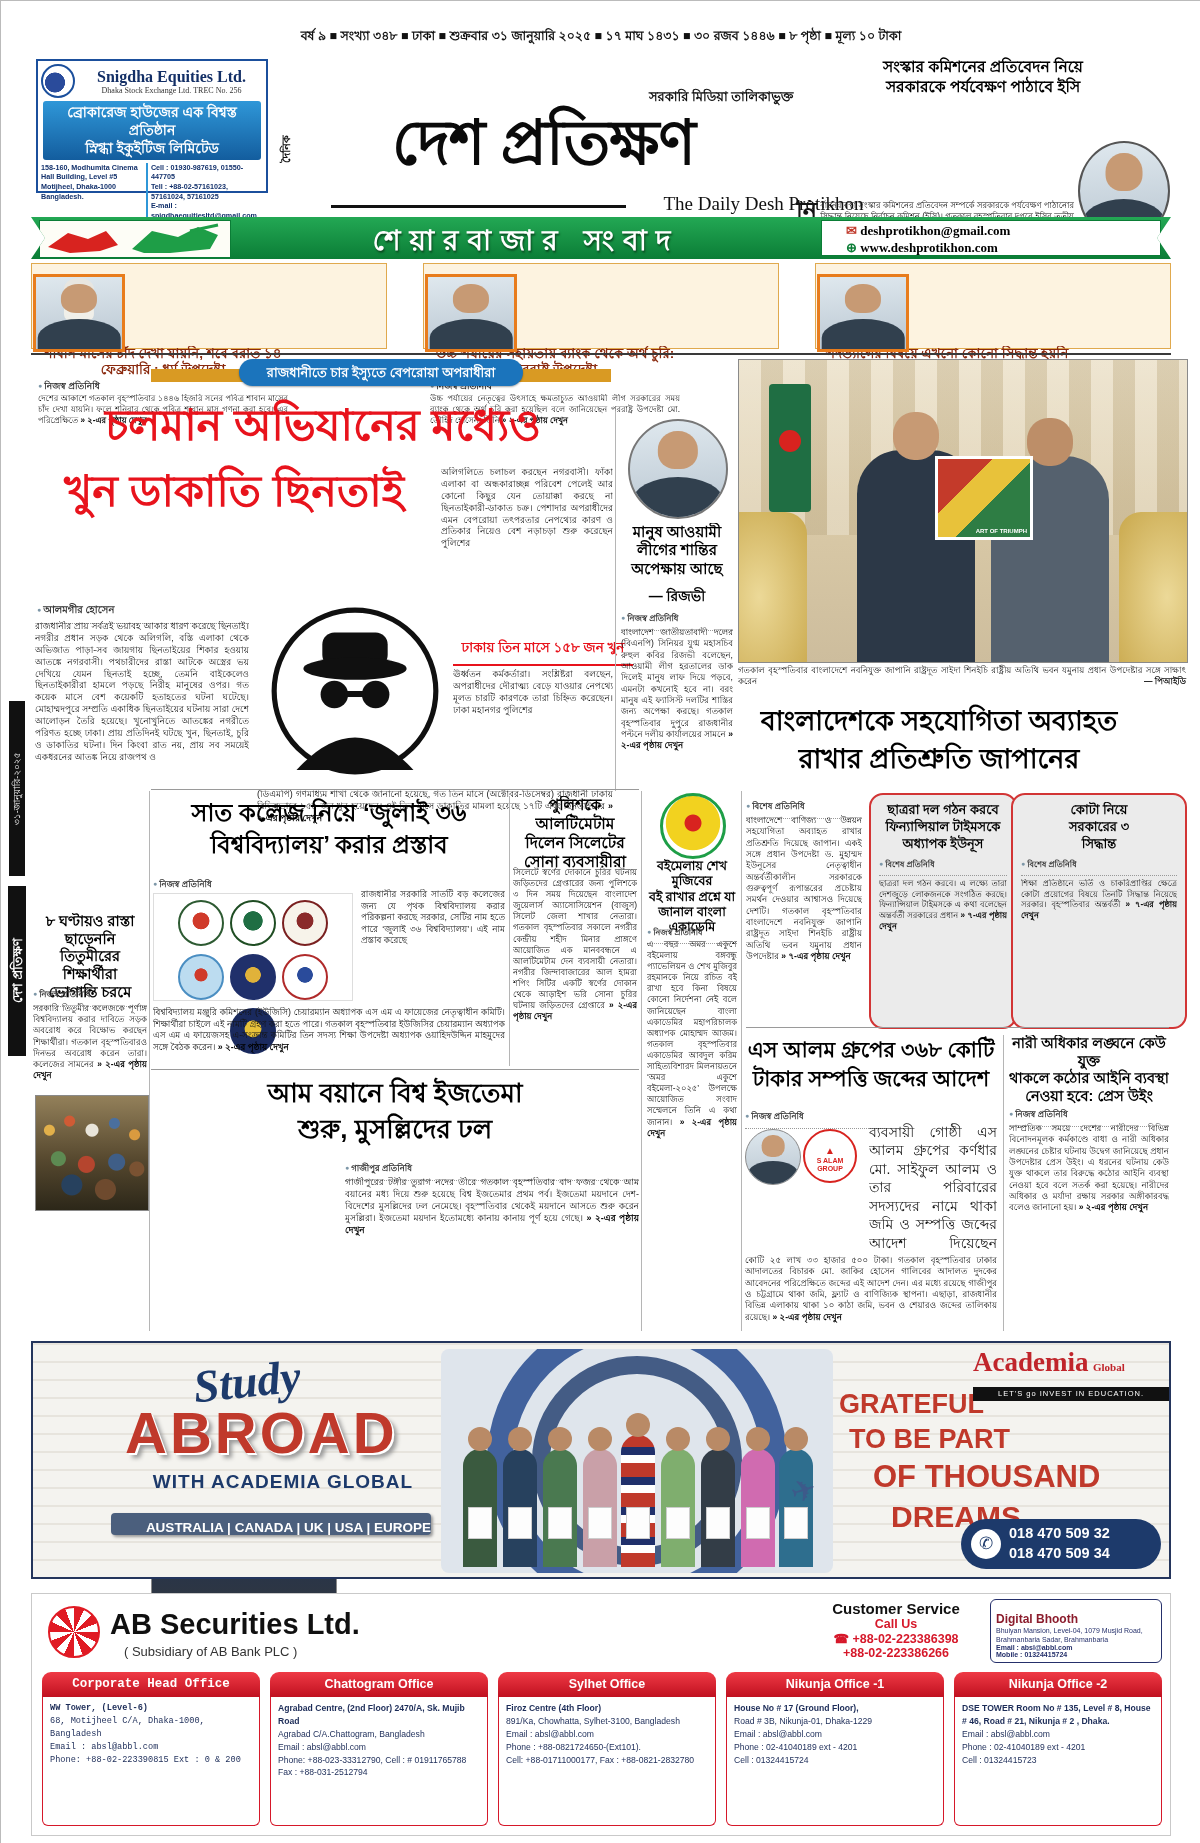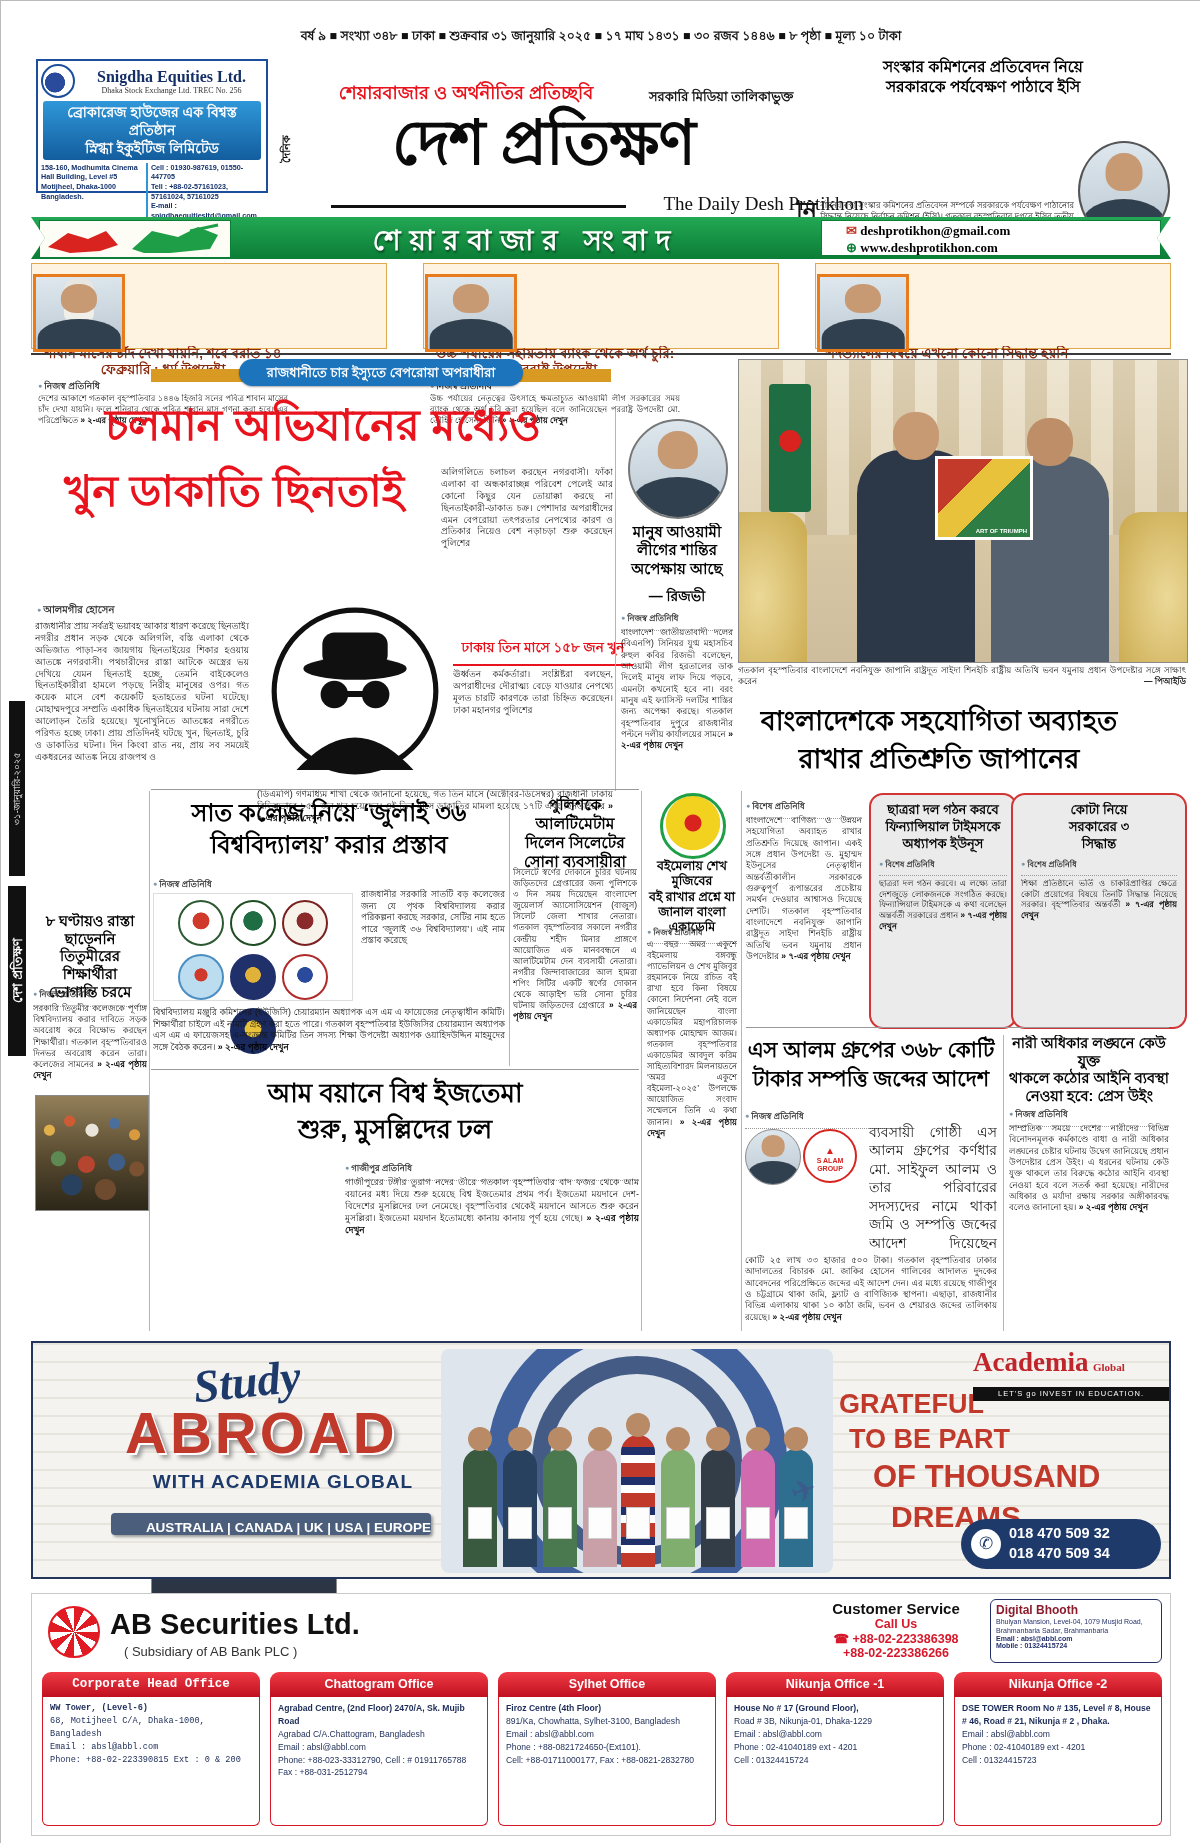--- a/index.html
+++ b/index.html
@@ -87,21 +87,20 @@
     <div style="display:flex;font-size:7.2px;color:#12306b;line-height:1.35;">
       <div style="flex:1;padding-right:3px;border-right:2px solid #2f97d8;font-weight:bold;">158-160, Modhumita Cinema Hall Building, Level #5 Motijheel, Dhaka-1000 Bangladesh.</div>
       <div style="flex:1.1;padding-left:3px;font-weight:bold;">
         <div>Cell : 01930-987619, 01550-447705</div>
         <div>Tell : +88-02-57161023, 57161024, 57161025</div>
         <div>E-mail : snigdhaequitiesltd@gmail.com</div>
       </div>
     </div>
   </div>
 
-  <div class="x ctr" style="left:285px;top:78px;width:360px;font-size:18px;font-weight:900;color:#e8131c;">শেয়ারবাজার ও অর্থনীতির প্রতিচ্ছবি</div>
   <div class="x" style="left:648px;top:86px;width:145px;font-size:13px;font-weight:900;color:#111;">সরকারি মিডিয়া তালিকাভুক্ত</div>
   <div class="x" style="left:276px;top:120px;width:20px;font-size:11px;font-weight:bold;color:#111;writing-mode:vertical-rl;transform:rotate(180deg);height:56px;text-align:center;">দৈনিক</div>
   <div class="x ctr nowrap" style="left:295px;top:94px;width:495px;font-size:62px;font-weight:900;color:#0a0a0a;letter-spacing:-1px;overflow:hidden;">দেশ প্রতিক্ষণ</div>
   <div class="x" style="left:330px;top:204px;width:295px;border-top:3px solid #111;"></div>
   <div class="x ctr serif nowrap" style="left:630px;top:192px;width:265px;font-size:19px;color:#111;">The Daily Desh Protikhon</div>
 
   <div class="x" style="left:795px;top:56px;width:374px;height:150px;">
     <div class="hl" style="font-size:15.5px;line-height:1.3;">
       <span>সংস্কার কমিশনের প্রতিবেদন নিয়ে</span><br>
       <span>সরকারকে পর্যবেক্ষণ পাঠাবে ইসি</span>
@@ -449,21 +448,21 @@
 
 
     <div class="x ctr" style="left:778px;top:6px;width:172px;">
       <div style="font-size:15px;font-weight:800;color:#101010;">Customer Service</div>
       <div style="font-size:12.5px;font-weight:800;color:#d6182a;">Call Us</div>
       <div style="font-size:12.5px;font-weight:800;color:#d6182a;"><span>☎</span>
         <span>+88-02-223386398</span></div>
       <div style="font-size:12.5px;font-weight:800;color:#d6182a;">+88-02-223386266</div>
     </div>
 
-    <div class="x" style="left:958px;top:5px;width:172px;height:64px;border:1.5px solid #25306b;border-radius:6px;padding:3px 5px;box-sizing:border-box;overflow:hidden;">
+    <div class="x" style="left:958px;top:5px;width:172px;height:64px;border:1.5px solid #25306b;border-radius:6px;padding:12px 5px;box-sizing:border-box;overflow:hidden;">
       <div style="font-size:12px;font-weight:800;color:#8b1c2c;">Digital Bhooth</div>
       <div style="font-size:7px;color:#25306b;line-height:1.3;">Bhuiyan Mansion, Level-04, 1079 Musjid Road, Brahmanbaria Sadar, Brahmanbaria</div>
       <div style="font-size:7px;font-weight:bold;color:#25306b;">Email : absl@abbl.com</div>
       <div style="font-size:7px;font-weight:bold;color:#25306b;">Mobile : 01324415724</div>
     </div>
 
     <div class="x" style="left:10px;top:78px;width:218px;font-family:Liberation Mono, monospace;">
       <div class="officehead">Corporate Head Office</div>
       <div class="officebody">
         <div style="font-weight:bold;">WW Tower, (Level-6)</div>

